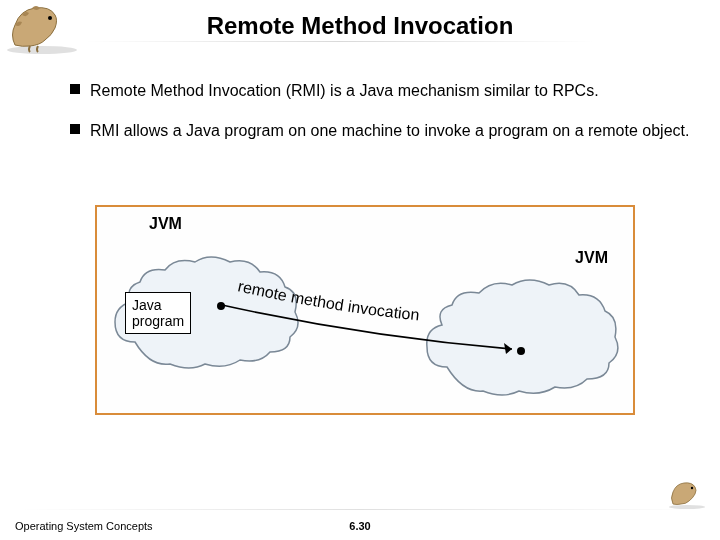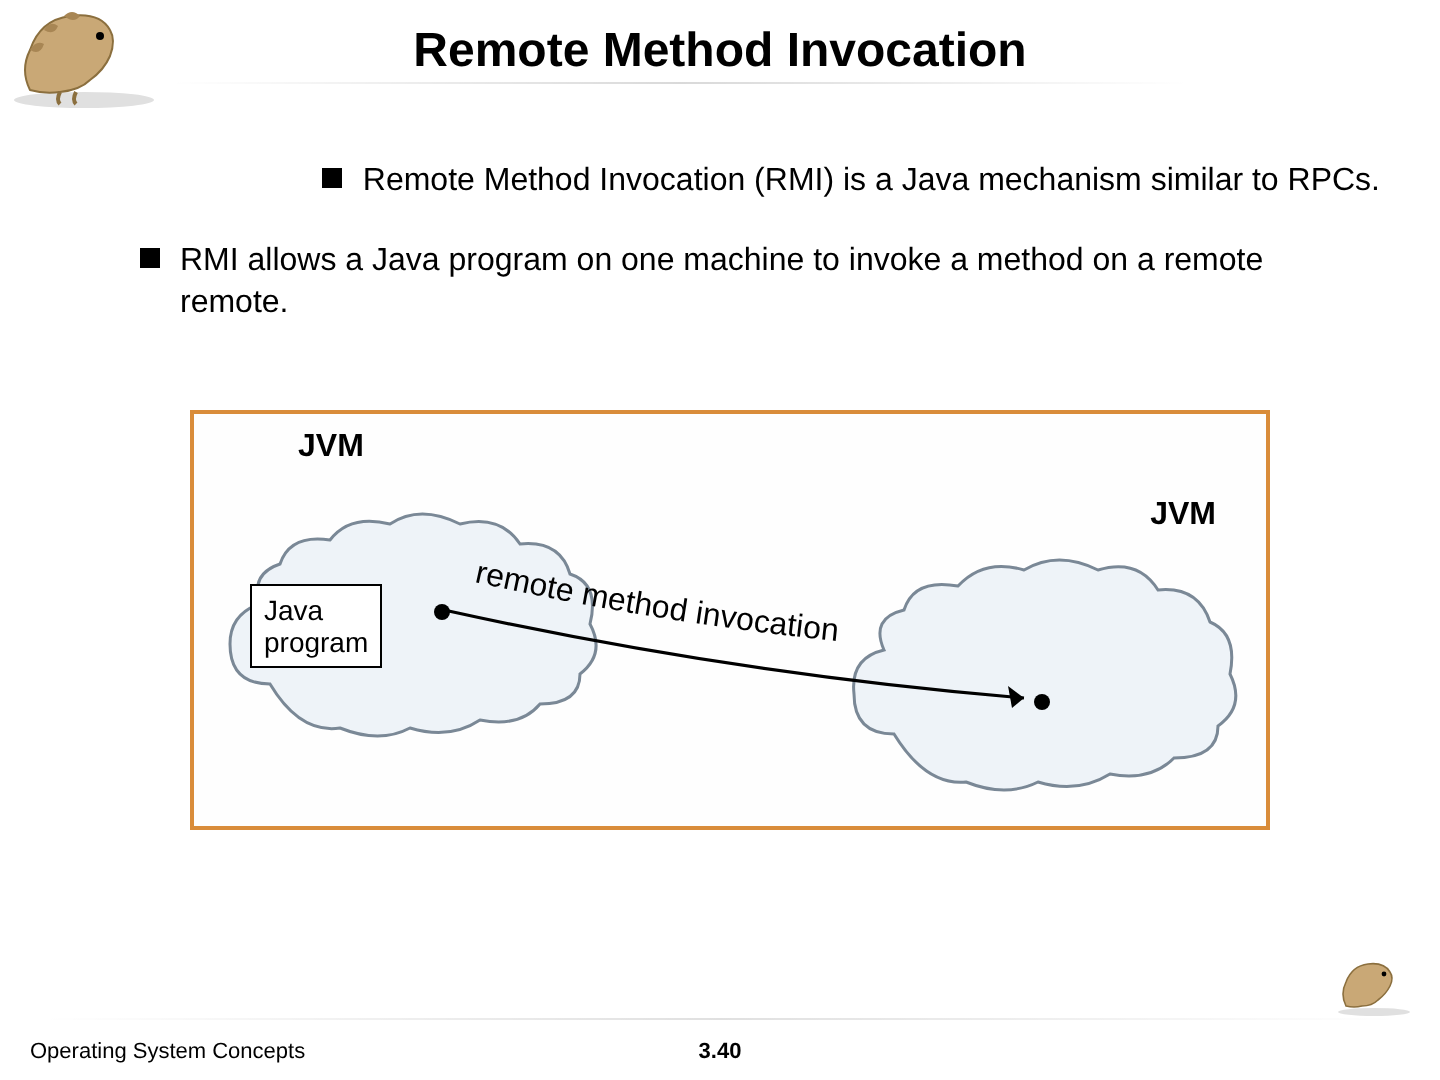--- a/index.html
+++ b/index.html
@@ -1,19 +1,19 @@
 <!DOCTYPE html>
 <html><head>
 <meta charset="utf-8">
 <style>
   * { margin: 0; padding: 0; box-sizing: border-box; }
   body { width: 720px; height: 540px; background: #fff; font-family: Arial, Helvetica, sans-serif; position: relative; overflow: hidden; }
   .title { font-size: 24px; font-weight: bold; color: #000; text-align: center; position: absolute; top: 12px; left: 0; right: 0; }
   .bullets { position: absolute; top: 80px; left: 70px; right: 30px; }
-  .bullet { display: flex; align-items: flex-start; margin-bottom: 18px; justify-content: flex-end; }
+  .bullet { display: flex; align-items: flex-start; margin-bottom: 18px; }
   .bullet-icon { width: 10px; height: 10px; background: #000; margin-right: 10px; margin-top: 4px; flex-shrink: 0; }
   .bullet-text { font-size: 16px; line-height: 1.35; color: #000; }
   .diagram { position: absolute; top: 205px; left: 95px; width: 540px; height: 210px; border: 2px solid #d98c3a; background: #fefefe; }
   .jvm-label { position: absolute; font-size: 16px; font-weight: bold; font-family: Arial; color: #000; }
   .cloud { position: absolute; }
   .cloud svg { display: block; }
   .box { position: absolute; background: #fff; border: 1px solid #000; padding: 4px 6px; font-size: 14px; line-height: 1.15; }
   .dot { position: absolute; width: 8px; height: 8px; background: #000; border-radius: 50%; }
   .footer { position: absolute; bottom: 8px; left: 0; right: 0; height: 20px; }
   .footer-left { position: absolute; left: 15px; bottom: 0; font-size: 11px; font-family: Arial; color: #000; }
@@ -40,21 +40,21 @@
 
 <h1 class="title">Remote Method Invocation</h1>
 
 <div class="bullets">
   <div class="bullet">
     <span class="bullet-icon"></span>
     <span class="bullet-text">Remote Method Invocation (RMI) is a Java mechanism similar to RPCs.</span>
   </div>
   <div class="bullet">
     <span class="bullet-icon"></span>
-    <span class="bullet-text">RMI allows a Java program on one machine to invoke a method on a remote remote.</span>
+    <span class="bullet-text">RMI allows a Java program on one machine to invoke a program on a remote object.</span>
   </div>
 </div>
 
 <div class="diagram">
   <span class="jvm-label" style="top:8px;left:52px">JVM</span>
   <span class="jvm-label" style="top:42px;right:25px">JVM</span>
 
   <span class="cloud" style="top:35px;left:8px">
     <svg width="200" height="130" viewBox="0 0 200 130">
       <path d="M 30 100 Q 10 100 10 80 Q 10 65 25 60 Q 20 45 35 40 Q 40 25 60 28 Q 70 15 90 20 Q 105 10 125 20 Q 145 15 155 30 Q 175 28 180 45 Q 195 50 190 70 Q 198 85 185 95 Q 185 110 165 110 Q 155 122 135 118 Q 120 128 100 122 Q 85 130 65 122 Q 45 125 30 100 Z" fill="#eef3f8" stroke="#7a8896" stroke-width="1.5"></path>
@@ -100,14 +100,14 @@
   <ellipse cx="22" cy="29" rx="18" ry="2" fill="#e0e0e0"></ellipse>
   <path d="M 8 26 Q 5 20 8 14 Q 11 6 19 5 Q 27 4 30 9 Q 32 12 30 16 Q 28 20 24 23 Q 21 26 16 26 Q 12 27 8 26 Z" fill="#c9a876" stroke="#8b6f3e" stroke-width="0.8"></path>
   <circle cx="27" cy="10" r="1.2" fill="#000"></circle>
 </svg>
 </span>
 
 <div class="hr-bot"></div>
 
 <div class="footer">
   <span class="footer-left">Operating System Concepts</span>
-  <span class="footer-center">3.40</span>
+  <span class="footer-center">6.30</span>
 </div>
 
 </body></html>

